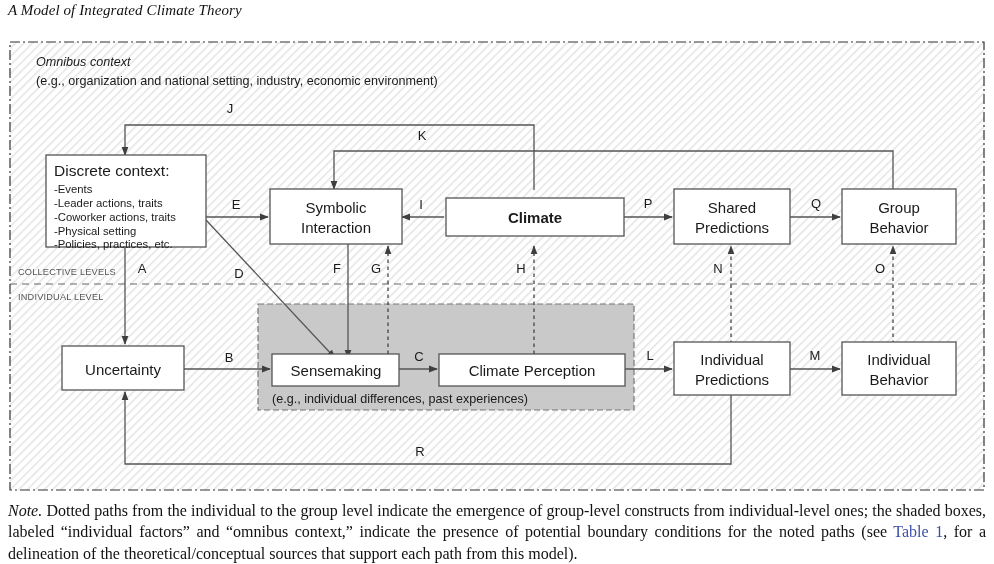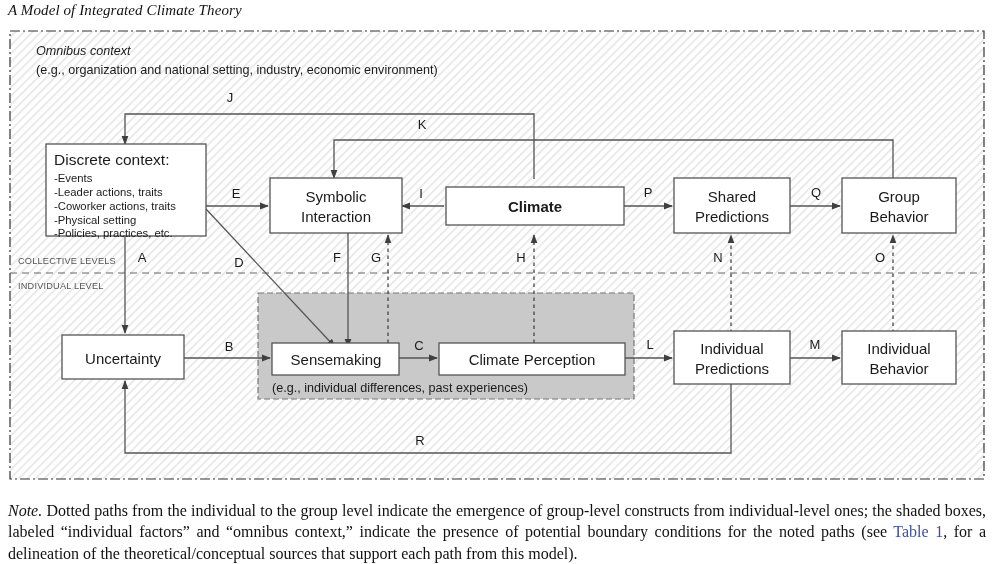--- a/index.html
+++ b/index.html
@@ -6,21 +6,21 @@
   body{width:994px;height:564px;overflow:hidden;
        font-family:"Liberation Sans",sans-serif;color:#111;}
   .page{position:relative;width:865px;height:564px;}
 
   .fig-title{
     position:absolute;left:8px;top:2px;
     font-family:"Liberation Serif",serif;
     font-style:italic;font-size:15px;color:#111;letter-spacing:.1px;
   }
 
-  .fig-wrap{position:absolute;left:0;top:21px;width:994px;height:470px;}
+  .fig-wrap{position:absolute;left:0;top:32px;width:994px;height:470px;}
   svg.diagram{display:block;}
 
   .note{
     position:absolute;left:8px;top:500px;width:978px;
     font-family:"Liberation Serif",serif;
     font-size:16px;line-height:1.33;color:#111;text-align:justify;
   }
   .note .lbl{font-style:italic;}
   .note .lnk{color:#3b4fa8;}
 

